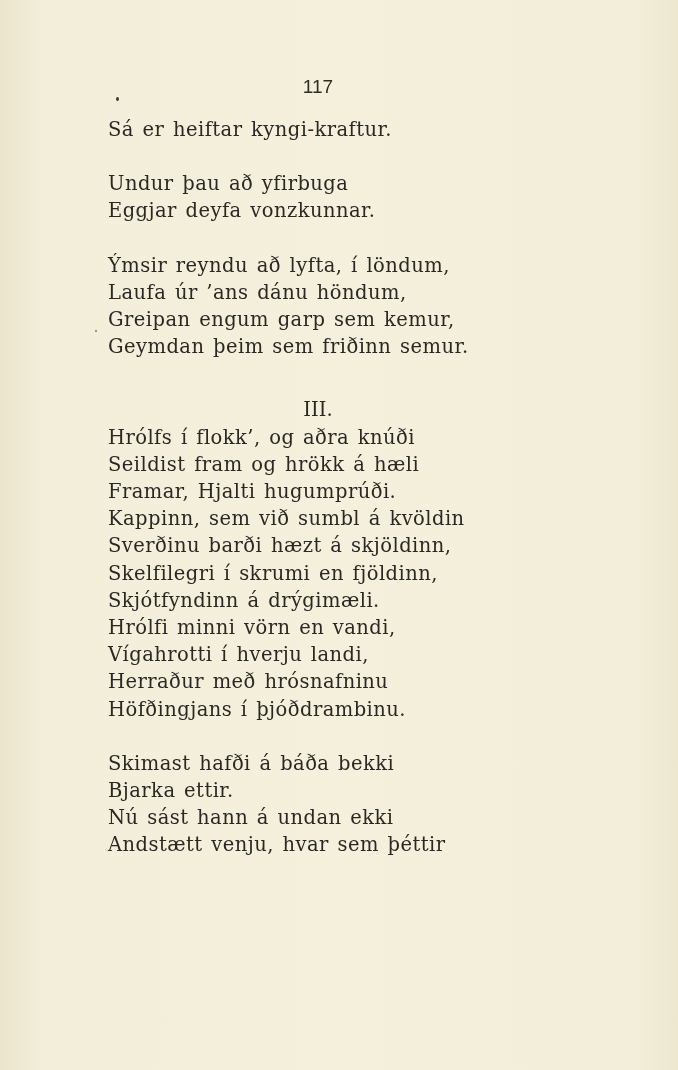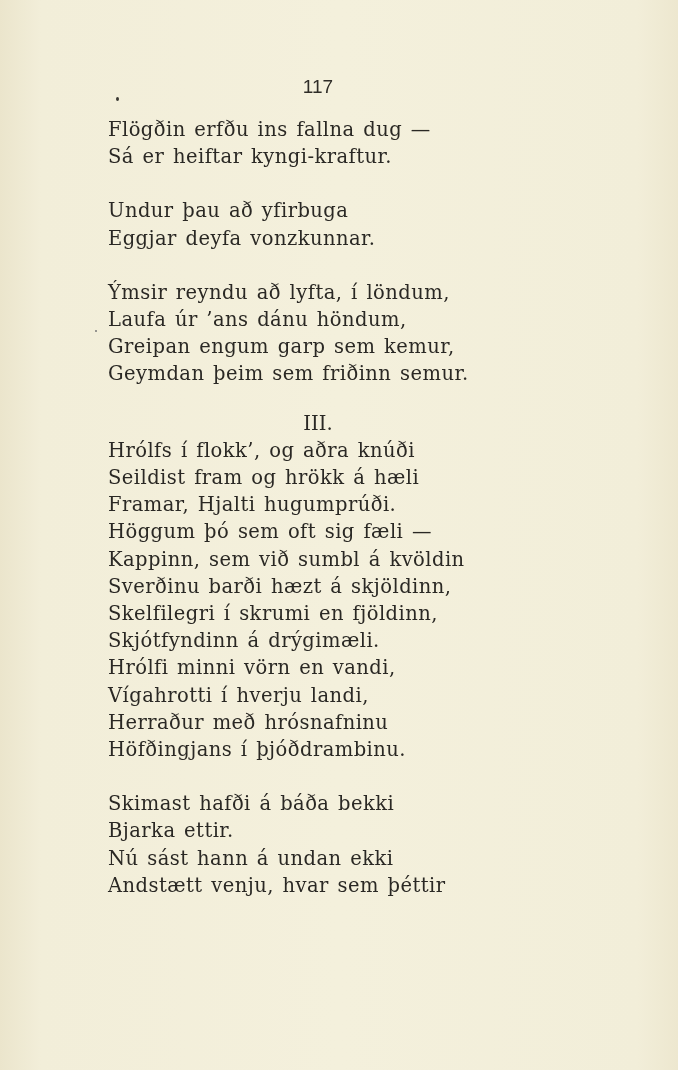--- a/index.html
+++ b/index.html
@@ -54,35 +54,34 @@
     }
     .gap {
       height: 27px;
     }
     .section-heading {
       display: block;
       text-align: center;
       width: 420px;
       font-size: 19.5px;
       line-height: 27.2px;
-      margin-top: 22px;
+      margin-top: 36px;
       padding-left: 0;
     }
   </style>
 </head>
 <body>
 
 <div class="page-number">117</div>
 <span class="speck s1"></span>
 <span class="speck s2"></span>
 
 <div class="text-block">
 
   <div class="stanza">
-    <span class="line">Flögðin erfðu ins fallna dug —</span>
     <span class="line">Sá er heiftar kyngi-kraftur.</span>
   </div>
 
   <div class="gap"></div>
 
   <div class="stanza">
     <span class="line">Undur þau að yfirbuga</span>
     <span class="line">Eggjar deyfa vonzkunnar.</span>
   </div>
 
@@ -94,21 +93,20 @@
     <span class="line">Greipan engum garp sem kemur,</span>
     <span class="line">Geymdan þeim sem friðinn semur.</span>
   </div>
 
   <span class="section-heading">III.</span>
 
   <div class="stanza">
     <span class="line">Hrólfs í flokk’, og aðra knúði</span>
     <span class="line">Seildist fram og hrökk á hæli</span>
     <span class="line">Framar, Hjalti hugumprúði.</span>
-    <span class="line">Höggum þó sem oft sig fæli —</span>
     <span class="line">Kappinn, sem við sumbl á kvöldin</span>
     <span class="line">Sverðinu barði hæzt á skjöldinn,</span>
     <span class="line">Skelfilegri í skrumi en fjöldinn,</span>
     <span class="line">Skjótfyndinn á drýgimæli.</span>
     <span class="line">Hrólfi minni vörn en vandi,</span>
     <span class="line">Vígahrotti í hverju landi,</span>
     <span class="line">Herraður með hrósnafninu</span>
     <span class="line">Höfðingjans í þjóðdrambinu.</span>
   </div>
 

